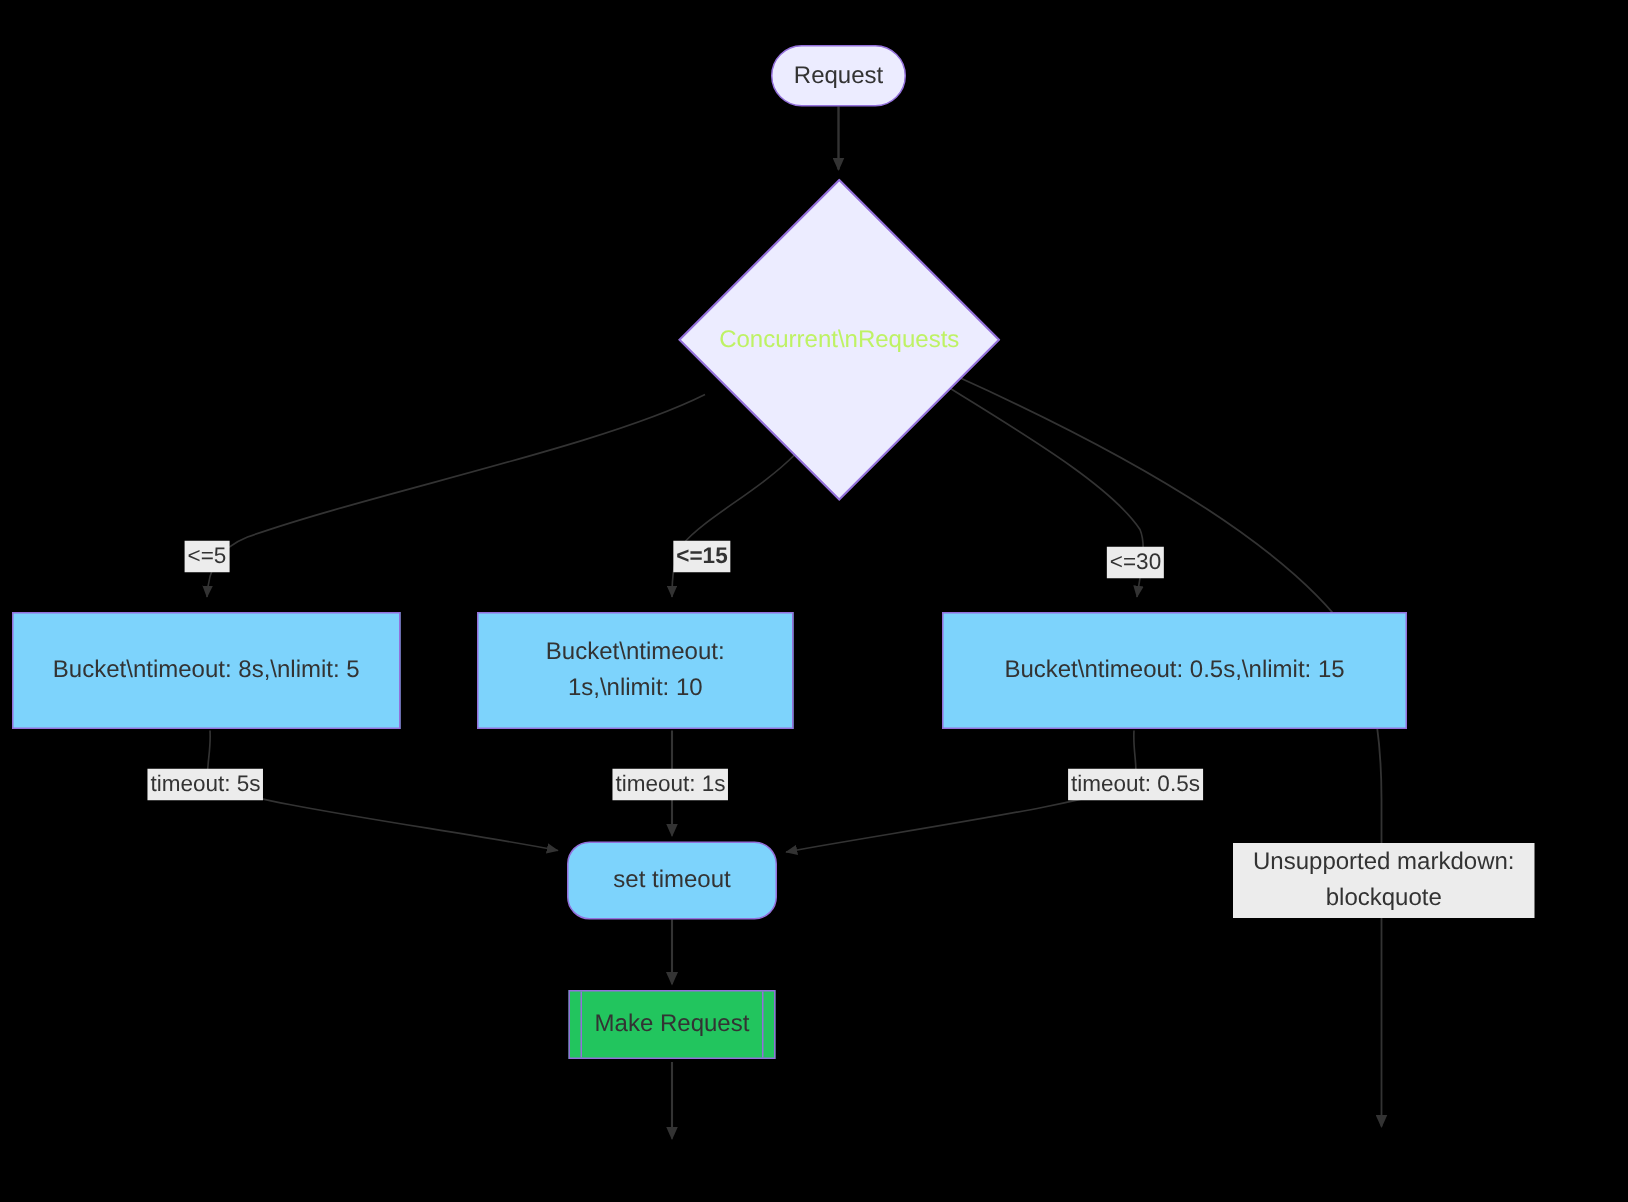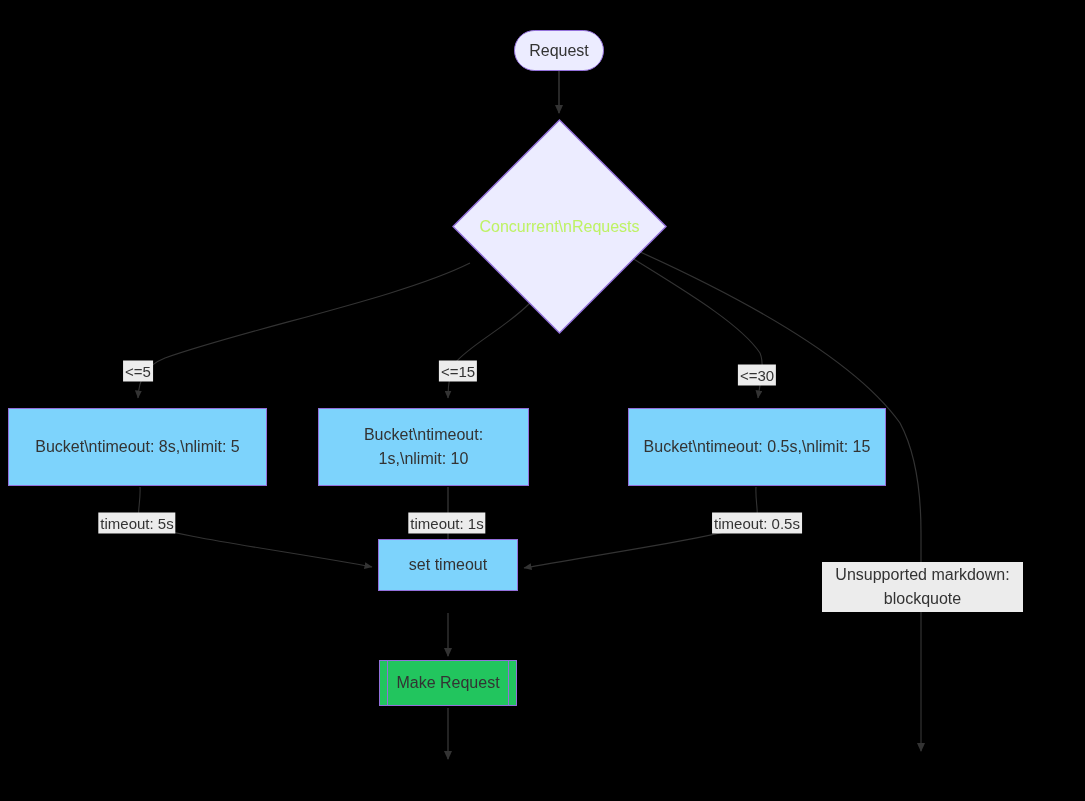--- a/index.html
+++ b/index.html
@@ -154,40 +154,40 @@
   </div>
 
   <div class="node node-rect" style="left:8px; top:385px; width:259px; height:78px;">
     <span class="node-text">Bucket\ntimeout: 8s,\nlimit: 5</span>
   </div>
 
   <div class="node node-rect" style="left:318px; top:385px; width:211px; height:78px;">
     <span class="node-text">Bucket\ntimeout: 1s,\nlimit: 10</span>
   </div>
 
-  <div class="node node-rect" style="left:628px; top:385px; width:258px; height:78px;">
+  <div class="node node-rect" style="left:628px; top:385px; width:310px; height:78px;">
     <span class="node-text">Bucket\ntimeout: 0.5s,\nlimit: 15</span>
   </div>
 
-  <div class="node node-rect" style="left:378px; top:516px; width:140px; height:52px;">
+  <div class="node node-rect" style="left:378px; top:538px; width:140px; height:52px;border-radius:15px;">
     <span class="node-text">set timeout</span>
   </div>
 
   <div class="node node-subroutine" style="left:379px; top:637px; width:138px; height:46px;">
     <span class="sub-bar left"></span>
     <span class="sub-bar right"></span>
     <span class="node-text">Make Request</span>
   </div>
 
 
   <div class="node node-note" style="left:822px; top:539px; width:201px; height:50px;">
     <span class="node-text">Unsupported markdown: blockquote</span>
   </div>
 
 
   <div class="edge-label" style="left:138px; top:348px;">&lt;=5</div>
-  <div class="edge-label" style="left:458px; top:348px;">&lt;=15</div>
+  <div class="edge-label" style="left:468px; top:348px;font-weight:bold;">&lt;=15</div>
   <div class="edge-label" style="left:757px; top:352px;">&lt;=30</div>
   <div class="edge-label" style="left:137px; top:500px;">timeout: 5s</div>
   <div class="edge-label" style="left:447px; top:500px;">timeout: 1s</div>
   <div class="edge-label" style="left:757px; top:500px;">timeout: 0.5s</div>
 
 </div>
 
 </body></html>

